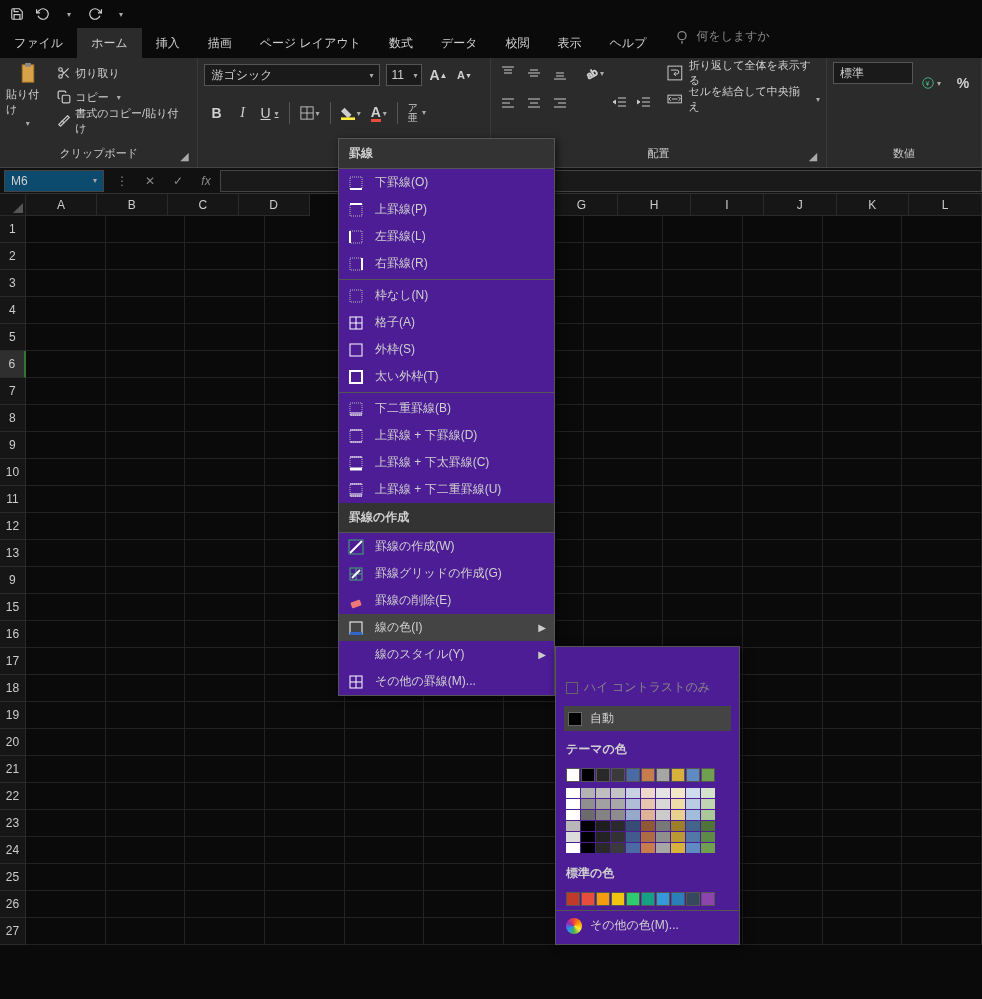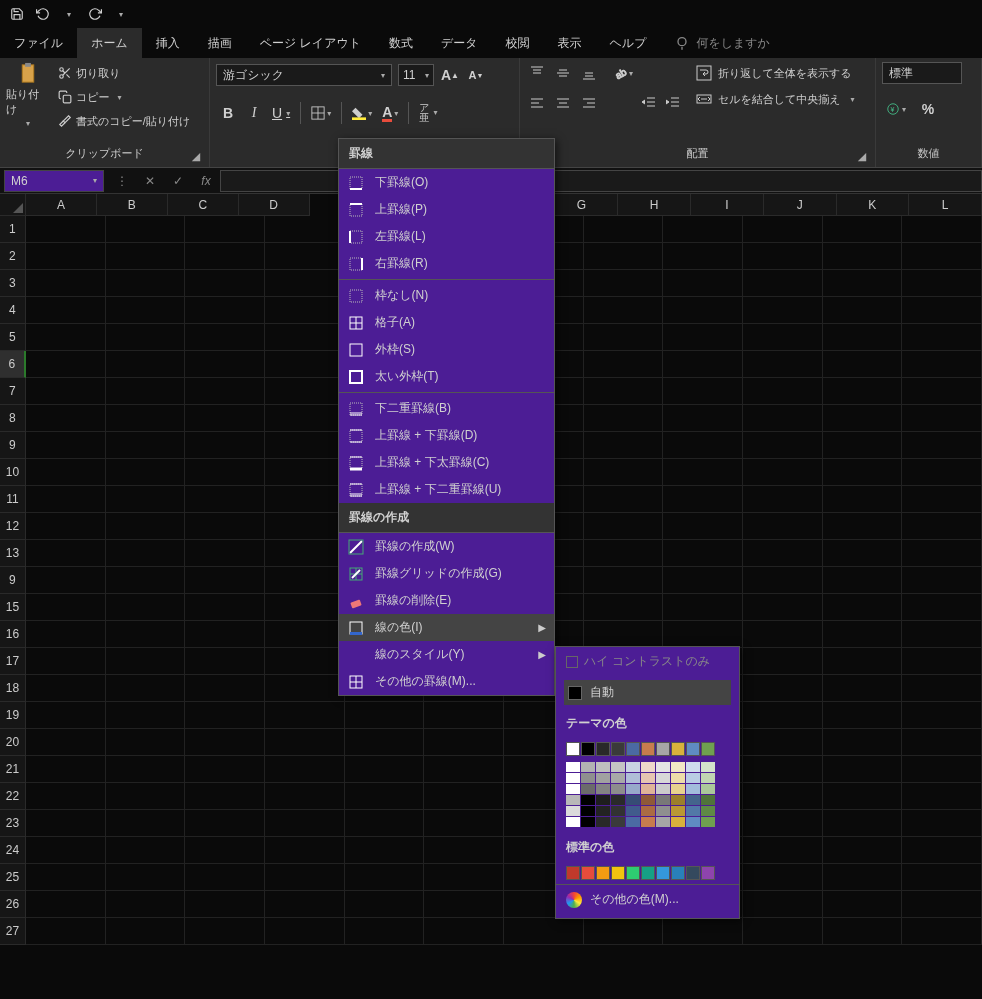--- a/index.html
+++ b/index.html
@@ -13,21 +13,21 @@
   overflow: hidden;
   user-select: none;
 }
 
 
 .titlebar { height: 28px; background: #0a0a0a; display: flex; align-items: center; padding: 0 6px; gap: 4px; }
 .qat-btn { width: 22px; height: 22px; display: flex; align-items: center; justify-content: center; color: #c8c8c8; }
 .qat-btn svg { width: 14px; height: 14px; }
 
 
-.tabs { height: 30px; background: #0a0a0a; display: flex; align-items: center; }
+.tabs { height: 30px; background: #0a0a0a; display: flex; align-items: flex-start; }
 .tab { padding: 6px 14px; color: #d0d0d0; height: 30px; display: flex; align-items: center; }
 .tab.active { background: #2b2b2b; }
 .tell-me { display: flex; align-items: center; gap: 6px; padding: 0 14px; color: #888; }
 .tell-me svg { width: 16px; height: 16px; }
 
 
 .ribbon { height: 110px; background: #2b2b2b; display: flex; border-bottom: 1px solid #444; }
 .group { display: flex; flex-direction: column; padding: 4px 6px; border-right: 1px solid #3a3a3a; }
 .group-body { flex: 1; display: flex; align-items: flex-start; gap: 4px; }
 .group-label { text-align: center; font-size: 11px; color: #ccc; padding: 2px 0; position: relative; }
@@ -58,21 +58,21 @@
 
 .merge-block { display: flex; flex-direction: column; gap: 4px; padding-left: 8px; }
 .wrap-row { height: 22px; display: flex; align-items: center; gap: 6px; font-size: 11px; }
 .wrap-row svg { width: 16px; height: 16px; }
 
 .numfmt-combo { width: 80px; height: 22px; background: #1a1a1a; border: 1px solid #555; display: flex; align-items: center; padding: 0 6px; font-size: 12px; }
 .num-bottom { display: flex; gap: 6px; margin-top: 10px; }
 
 
 .formula-bar { height: 26px; background: #111; border-bottom: 1px solid #333; display: flex; align-items: center; }
-.namebox { width: 100px; height: 22px; background: #4c1d95; border: 1px solid #444; display: flex; align-items: center; padding: 0 6px; font-size: 12px; margin: 0 4px; justify-content: space-between; }
+.namebox { width: 100px; height: 22px; background: #0c4a6e; border: 1px solid #444; display: flex; align-items: center; padding: 0 6px; font-size: 12px; margin: 0 4px; justify-content: space-between; }
 .fbar-btn { width: 28px; height: 22px; display: flex; align-items: center; justify-content: center; color: #888; }
 .fx-input { flex: 1; height: 22px; background: #1a1a1a; border: 1px solid #444; }
 
 
 .grid { position: relative; }
 .select-all { position: absolute; left: 0; top: 0; width: 26px; height: 22px; background: #161616; border-right: 1px solid #2a2a2a; border-bottom: 1px solid #2a2a2a; }
 .select-all::after { content: ''; position: absolute; right: 2px; bottom: 2px; width: 0; height: 0; border-style: solid; border-width: 0 0 10px 10px; border-color: transparent transparent #555 transparent; }
 .col-headers { display: flex; margin-left: 26px; }
 .col-h { width: 80px; height: 22px; background: #161616; border-right: 1px solid #2a2a2a; border-bottom: 1px solid #2a2a2a; display: flex; align-items: center; justify-content: center; font-size: 12px; color: #ccc; }
 .rows { display: flex; flex-direction: column; }
@@ -88,21 +88,21 @@
 .menu-item:hover, .menu-item.hover { background: #444; }
 .menu-item .mi-icon { width: 18px; height: 18px; display: flex; align-items: center; justify-content: center; }
 .menu-item .mi-icon svg { width: 16px; height: 16px; }
 .menu-sep { height: 1px; background: #555; margin: 2px 0; }
 .submenu-arrow { position: absolute; right: 8px; color: #ccc; font-size: 10px; }
 
 .border-menu { left: 338px; top: 138px; width: 217px; z-index: 100; }
 
 .color-menu { left: 555px; top: 646px; width: 185px; z-index: 110; padding-bottom: 4px; }
 .color-head { padding: 6px 10px; font-weight: bold; }
-.hc-row { padding: 6px 10px; color: #888; display: flex; align-items: center; gap: 6px; }
+.hc-row { padding: 6px 10px; color: #888; display: flex; align-items: center; gap: 6px; margin-top: 26px; }
 .hc-chk { width: 12px; height: 12px; border: 1px solid #666; }
 .auto-row { margin: 4px 8px; padding: 4px; display: flex; align-items: center; gap: 8px; background: #444; }
 .auto-swatch { width: 14px; height: 14px; background: #000; border: 1px solid #666; }
 .swatch-strip { display: flex; gap: 1px; padding: 4px 10px; }
 .sw { width: 14px; height: 14px; border: 1px solid #555; }
 .shade-block { display: flex; gap: 1px; padding: 2px 10px 6px; }
 .shade-col { display: flex; flex-direction: column; gap: 1px; }
 .shade { width: 14px; height: 10px; }
 .more-row { display: flex; align-items: center; gap: 8px; padding: 6px 10px; border-top: 1px solid #555; }
 .color-wheel { width: 16px; height: 16px; border-radius: 50%; background: conic-gradient(#f44336,#ff9800,#ffeb3b,#4caf50,#2196f3,#9c27b0,#f44336); }
@@ -347,21 +347,21 @@
         </div>
       </div>
     </div>
     <div class="group-label">
       <span>配置</span>
       <span class="dialog-launcher">◢</span>
     </div>
   </div>
 
   <div class="group" style="flex:1">
-    <div class="group-body" style="flex-direction:column">
+    <div class="group-body" style="flex-direction:row">
       <div class="numfmt-combo">
         <span>標準</span>
       </div>
       <div class="num-bottom">
         <div class="fmt-btn">
             <svg viewBox="0 0 16 16" fill="#4b8">
               <circle cx="8" cy="8" r="6" fill="none" stroke="#4b8"></circle>
               <text x="5" y="11" font-size="8">¥</text>
             </svg>
             <span class="dd">▾</span>

